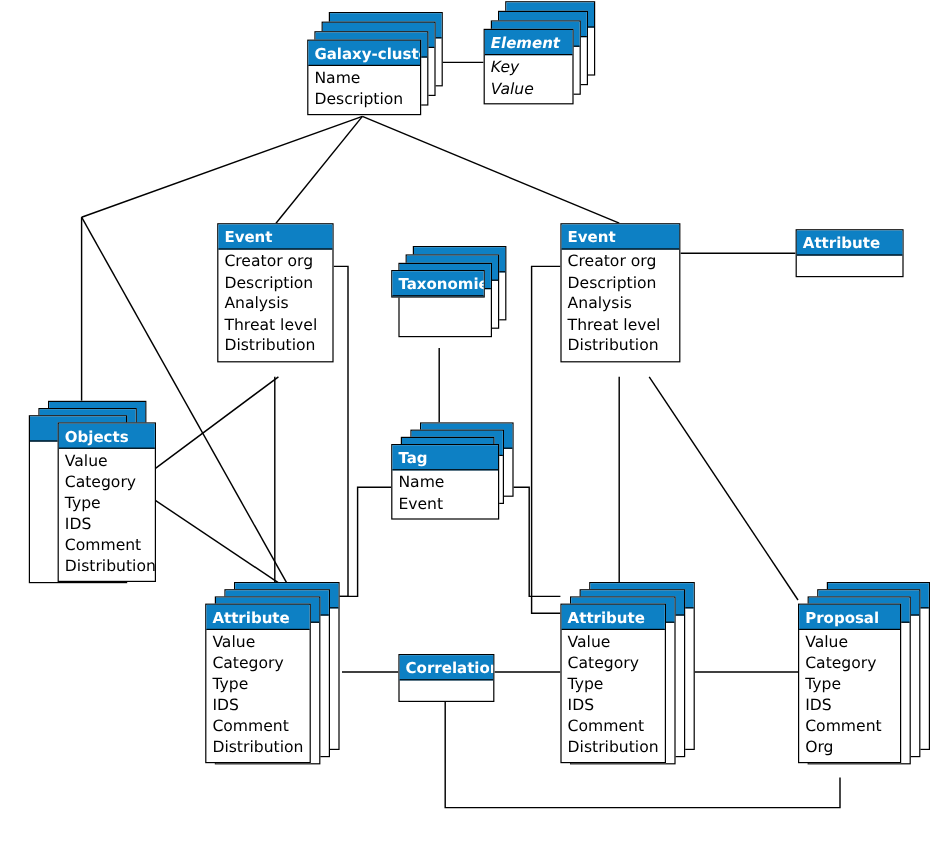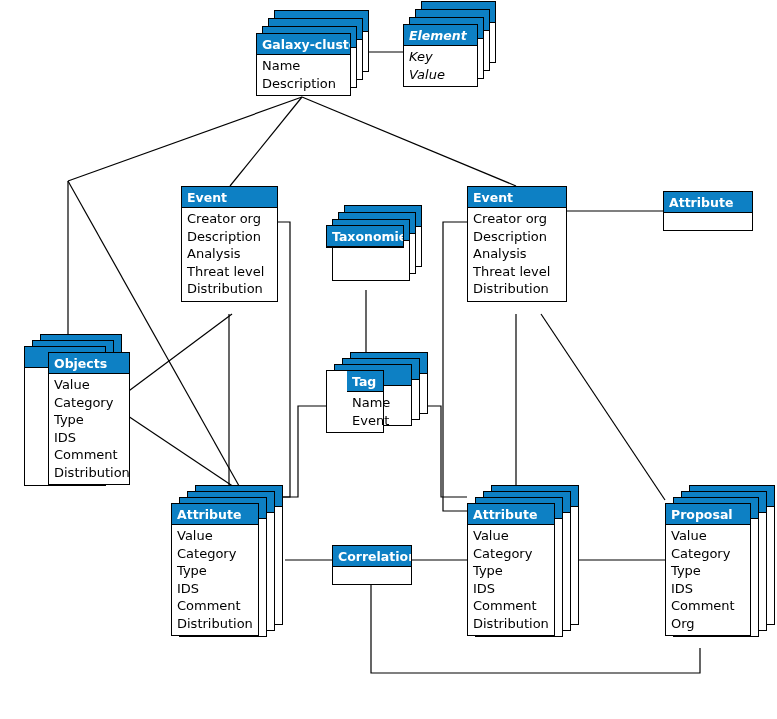--- a/index.html
+++ b/index.html
@@ -234,21 +234,21 @@
   <div class="node" style="left:326px;top:352px;">
     <div class="layer" style="left:24px;top:0px;width:78px;height:62px;">
         <div class="lhdr"></div>
       </div>
     <div class="layer" style="left:16px;top:6px;width:78px;height:62px;">
         <div class="lhdr"></div>
       </div>
     <div class="layer" style="left:8px;top:12px;width:78px;height:62px;">
         <div class="lhdr"></div>
       </div>
-    <div class="front" style="left:0px;top:18px;width:58px;padding-left:20px;">
+    <div class="front" style="left:0px;top:18px;width:90px;">
       <div class="hdr">Tag</div>
       <div class="body">
         <div class="attr">Name</div>
         <div class="attr">Event</div>
       </div>
     </div>
   </div>
 
   <div class="node" style="left:171px;top:485px;">
     <div class="layer" style="left:24px;top:0px;width:88px;height:140px;">

